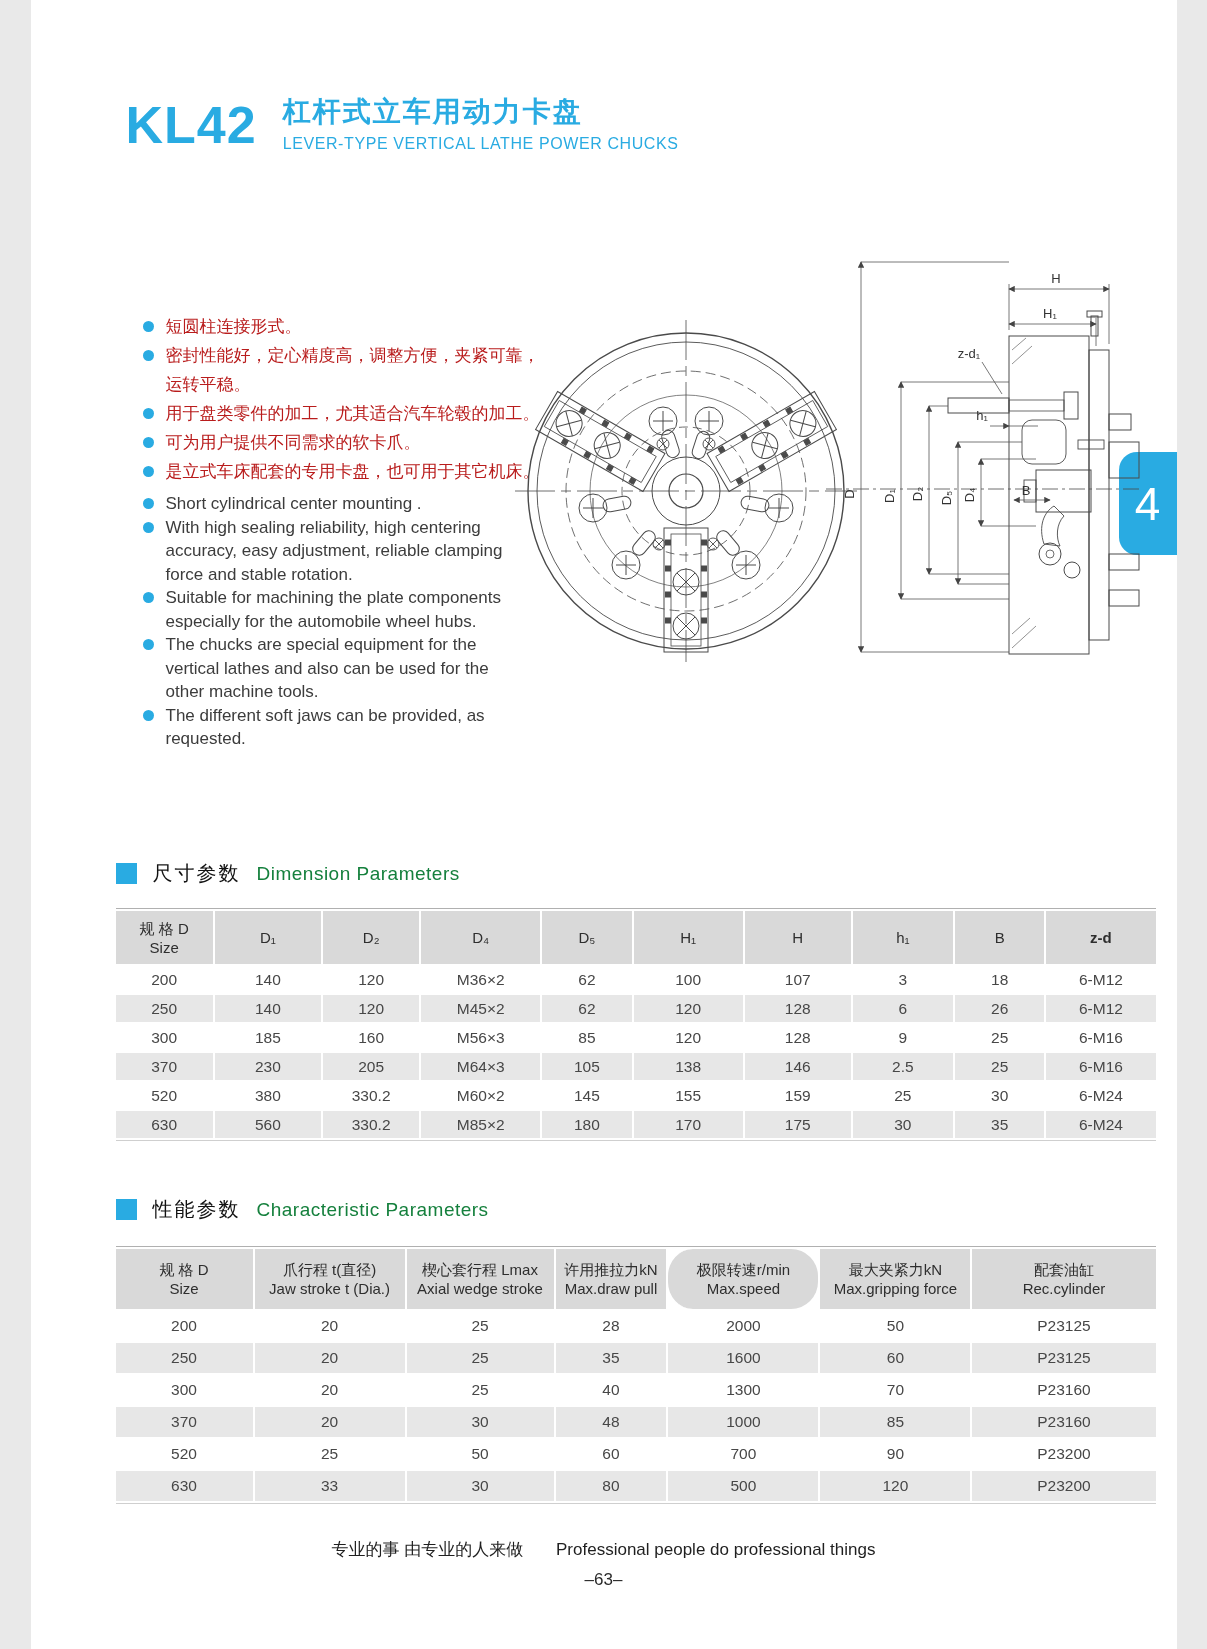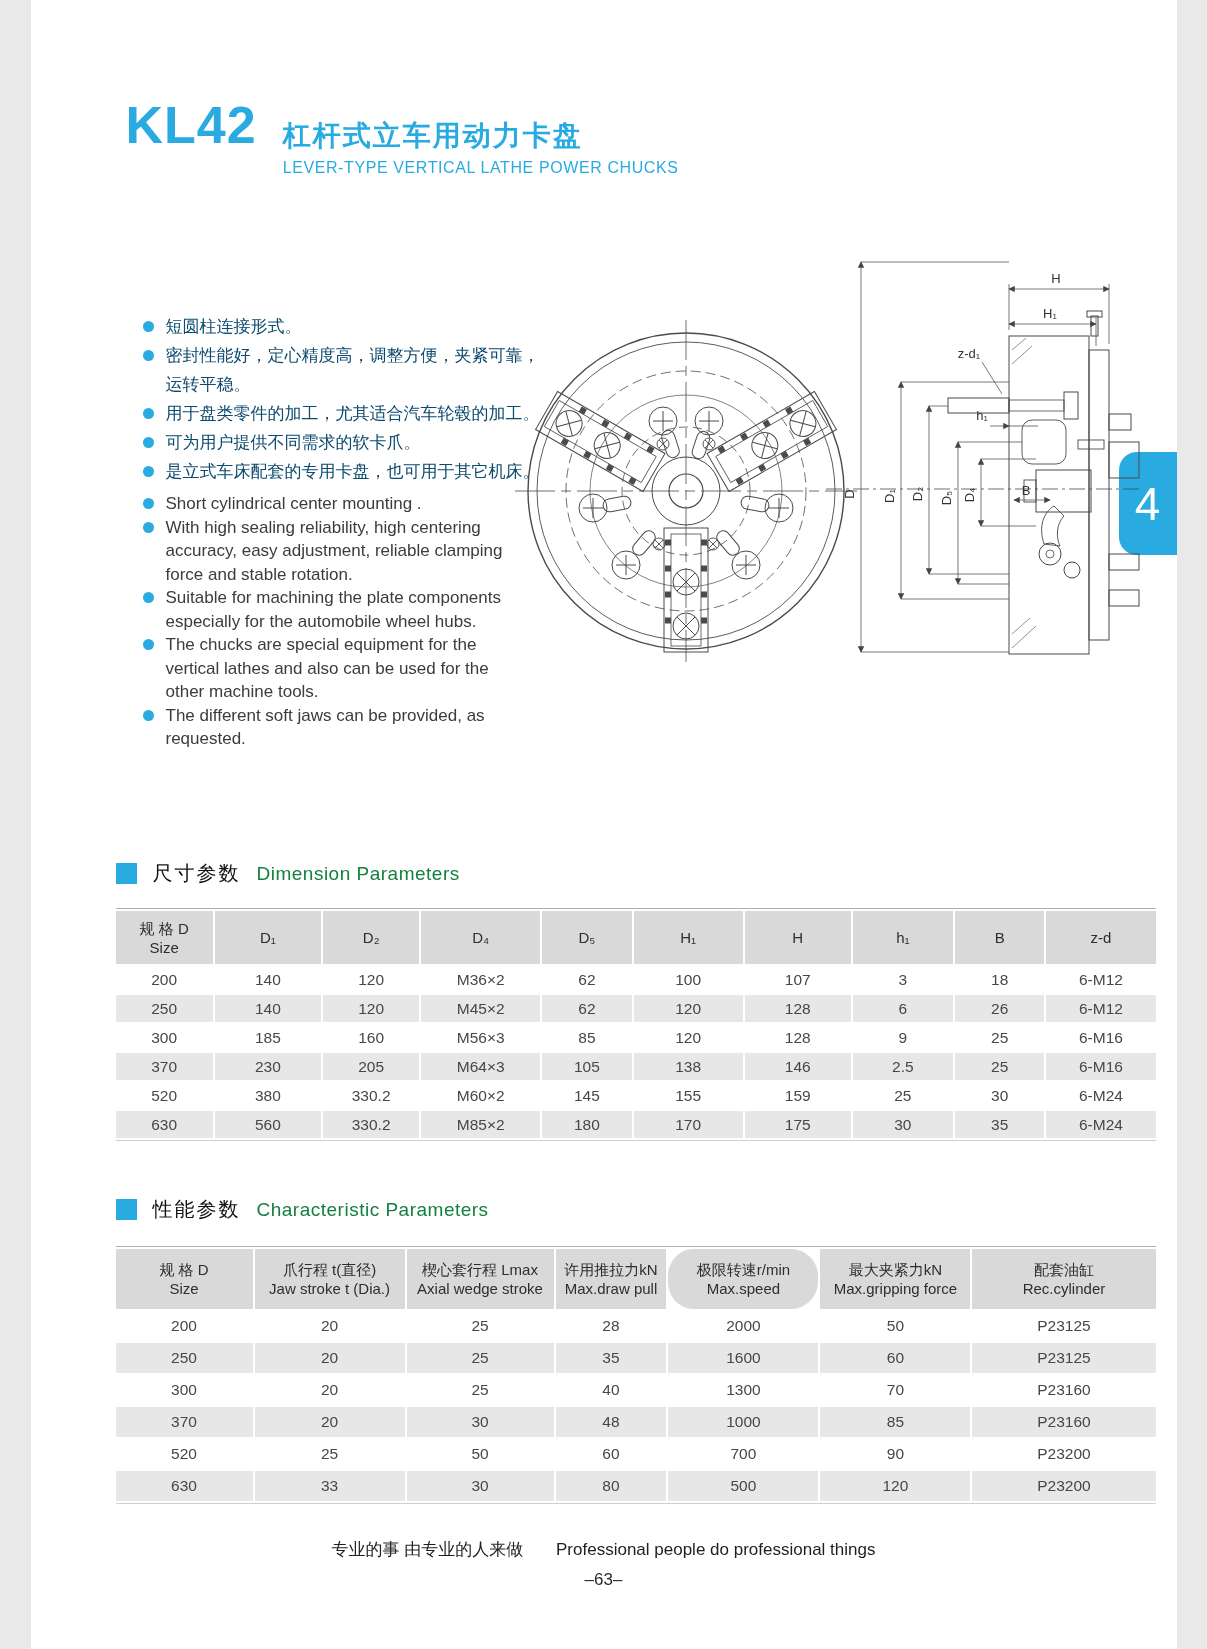--- a/index.html
+++ b/index.html
@@ -4,35 +4,35 @@
 <style>
   html,body{margin:0;padding:0;background:#e9e9e9;}
   .page{
     position:relative;width:1146px;height:1649px;background:#ffffff;
     font-family:"Liberation Sans","DejaVu Sans",sans-serif;color:#333;overflow:hidden;
     margin:0 auto;
   }
   
   .brand{position:absolute;left:95px;top:92px;display:flex;align-items:flex-start;gap:26px;}
   .brand .model{font-size:52px;font-weight:bold;color:#29abe2;line-height:66px;letter-spacing:1px;}
-  .brand .titles{padding-top:2px;margin-top:24px;}
+  .brand .titles{padding-top:2px;}
   .brand .title-zh{font-size:28px;font-weight:bold;color:#29abe2;letter-spacing:2px;line-height:36px;}
   .brand .title-en{font-size:16px;color:#29abe2;letter-spacing:0.6px;line-height:24px;margin-top:2px;}
   
   .side-tab{
     position:absolute;right:0;top:452px;width:58px;height:103px;background:#29abe2;
     border-radius:18px 0 0 18px;display:flex;align-items:center;justify-content:center;
   }
   .side-tab span{color:#fff;font-size:46px;line-height:1;}
   
   ul.features{list-style:none;margin:0;padding:0;position:absolute;}
   ul.features li{display:flex;align-items:flex-start;}
   ul.features .dot{width:11px;height:11px;border-radius:50%;background:#29abe2;flex-shrink:0;margin-right:12px;}
   .features-zh{left:112px;top:312px;width:400px;}
-  .features-zh li{font-size:17px;line-height:29px;color:#0c4a6e;}
+  .features-zh li{font-size:17px;line-height:29px;color:#b91c1c;}
   .features-zh .dot{margin-top:9px;}
   .features-en{left:112px;top:492px;width:374px;}
   .features-en li{font-size:17px;line-height:23.5px;color:#3c3c3c;}
   .features-en .dot{margin-top:6px;}
   
   .frontview{position:absolute;left:482px;top:318px;}
   .sideview{position:absolute;left:795px;top:254px;}
   svg text{font-family:"Liberation Sans","DejaVu Sans",sans-serif;}
   
   .section-title{position:absolute;left:85px;display:flex;align-items:center;}
@@ -63,21 +63,21 @@
   
   #dim-table th:nth-child(1){width:9.5%;}
   #dim-table th:nth-child(2){width:10.4%;}
   #dim-table th:nth-child(3){width:9.4%;}
   #dim-table th:nth-child(4){width:11.7%;}
   #dim-table th:nth-child(5){width:8.7%;}
   #dim-table th:nth-child(6){width:10.7%;}
   #dim-table th:nth-child(7){width:10.4%;}
   #dim-table th:nth-child(8){width:9.8%;}
   #dim-table th:nth-child(9){width:8.7%;}
-  #dim-table th:nth-child(10){width:10.7%;}
+  #dim-table th:nth-child(10){width:10.7%;font-weight:bold;}
   
   #char-table th:nth-child(1){width:13.3%;}
   #char-table th:nth-child(2){width:14.6%;}
   #char-table th:nth-child(3){width:14.3%;}
   #char-table th:nth-child(4){width:10.7%;}
   #char-table th:nth-child(5){width:14.6%;border-radius:27px;}
   #char-table th:nth-child(6){width:14.6%;}
   #char-table th:nth-child(7){width:17.9%;}
   
   .slogan{position:absolute;top:1538px;left:0;width:100%;text-align:center;font-size:17px;color:#1f1f1f;}

